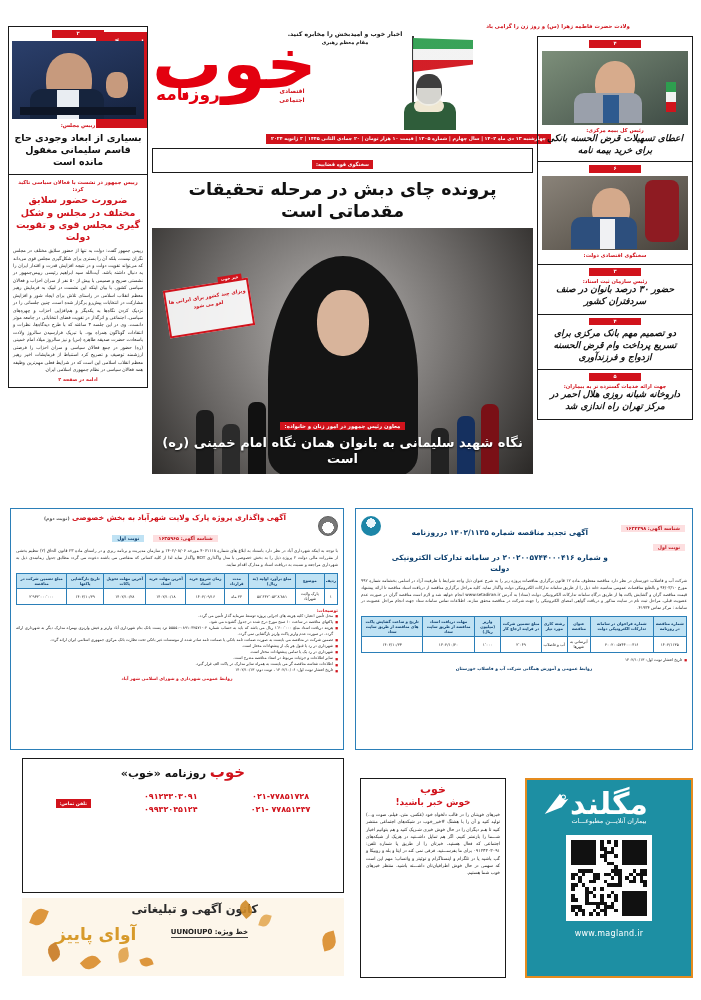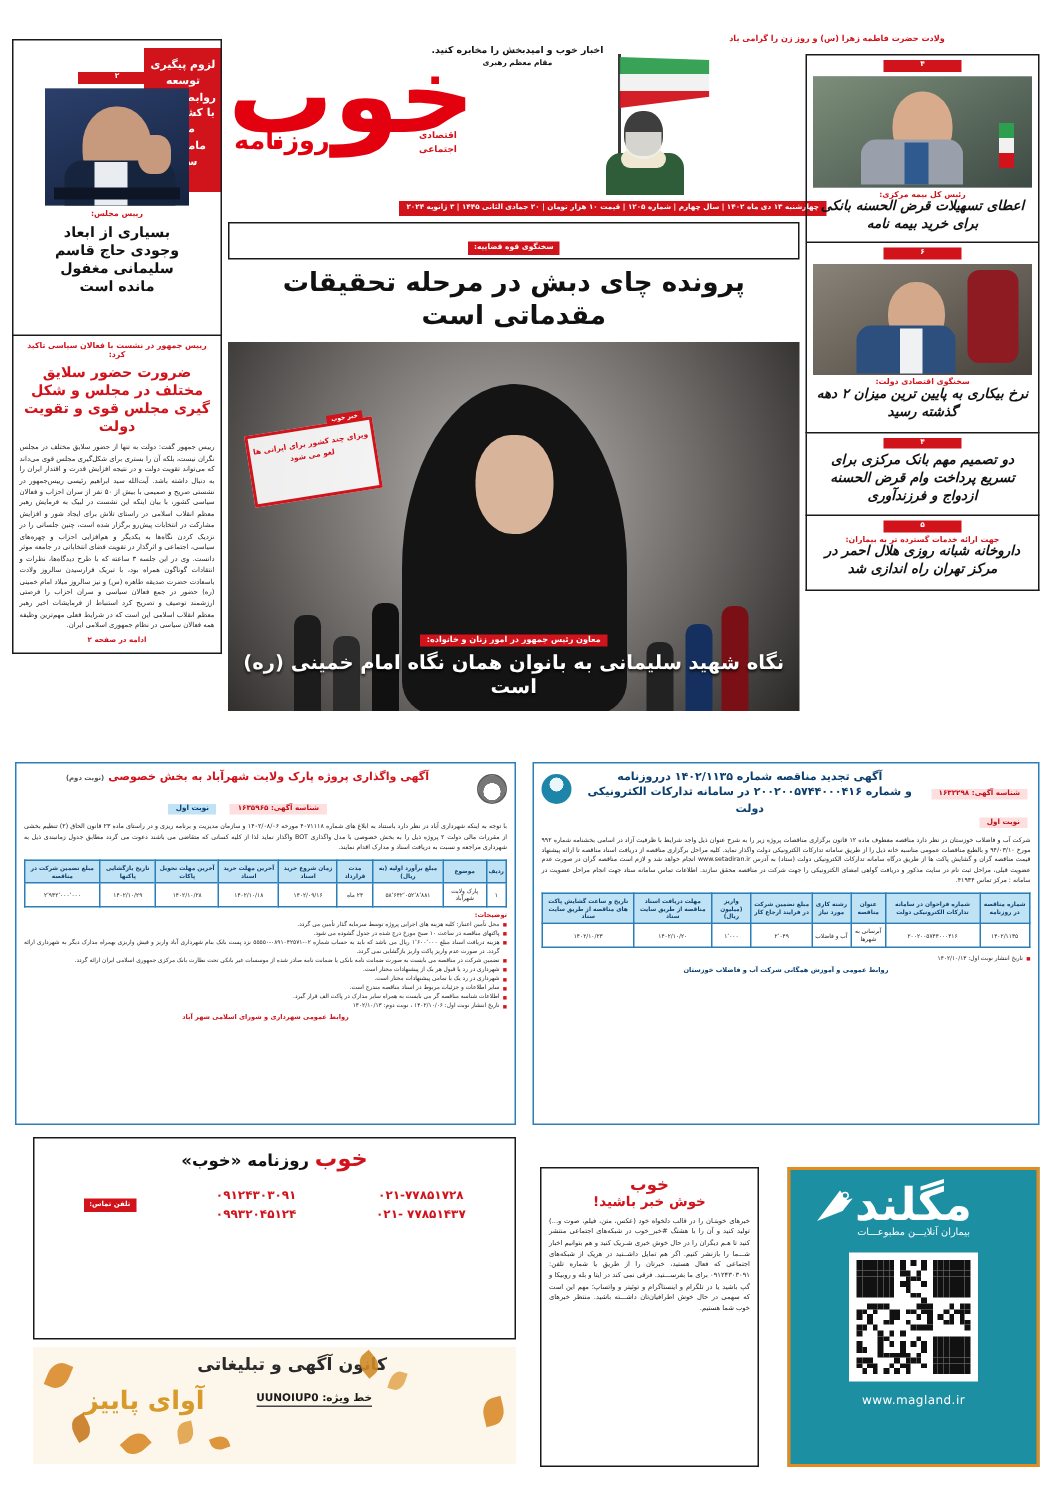--- a/index.html
+++ b/index.html
@@ -89,21 +89,21 @@
 
   
   .datestrip{
     position:absolute; top:134px; right:150px; width:285px; height:10px;
     background:#d1131c; color:#fff; font-size:4.8px; font-weight:bold;
     text-align:center; line-height:10px; letter-spacing:-.2px;
   }
 
   
   .colL{ position:absolute; top:26px; right:auto; left:8px; width:140px; }
-  .boxL{ border:1.3px solid #1a1a1a; padding:21px; }
+  .boxL{ border:1.3px solid #1a1a1a; padding:3px; }
   .photoL{ height:78px; background:#1d2a46; margin-top:3px; position:relative; overflow:hidden;}
   .hlL{ font-size:9.5px; padding:4px 2px 3px; }
 
   .boxL2{ border:1.3px solid #1a1a1a; border-top:none; padding:4px 4px 5px; }
   .hlL2{ font-size:9.5px; color:#d1131c; padding:2px 0 4px; }
   .moreL{ color:#d1131c; font-weight:bold; font-size:4.8px; text-align:center; margin-top:3px;}
 
   
   .colC{ position:absolute; top:148px; left:152px; right:168px; }
   .c-kicker-wrap{ border:1px solid #1a1a1a; padding:2px; text-align:center; }
@@ -160,21 +160,21 @@
   
   .adL{
     position:absolute; left:10px; top:508px; width:334px; height:242px;
     border:1.2px solid #2b7fb8; background:#fff; padding:4px 5px;
   }
   .adR{
     position:absolute; right:8px; top:508px; width:338px; height:242px;
     border:1.2px solid #2b7fb8; background:#fff; padding:4px 5px;
   }
   .ad-title{ color:#d1131c; font-weight:bold; font-size:7.4px; text-align:center; line-height:1.4; }
-  .ad-title.blue{ color:#0c3f6e; }
+  .ad-title.blue{ color:#0c3f6e;margin-top:15px; }
   .ad-chip{
     display:inline-block; background:#bfe2f4; color:#0c3f6e; font-size:4.8px;
     font-weight:bold; padding:1px 5px; margin:2px 2px 0;
   }
   .ad-chip.red{ background:#fddfe0; color:#c0121a; }
   .ad-body{ font-size:4.2px; line-height:1.6; color:#1b1b1b; text-align:justify; text-align-last:right; margin-top:4px; }
   table.adt{ width:100%; border-collapse:collapse; margin-top:4px; font-size:3.9px; }
   table.adt th{
     background:#bfe2f4; color:#0c3f6e; border:.7px solid #2b7fb8;
     padding:2px 1px; font-weight:bold; line-height:1.3;
@@ -337,23 +337,27 @@
     <div class="rbox2">
       <div class="num-badge">۶</div>
       <div class="rphoto">
         <div style="position:absolute;inset:0;background:linear-gradient(150deg,#8a8379 0%,#46413a 100%);"></div>
         <div style="position:absolute;right:6%;top:6%;width:34px;height:62px;background:#8e1b22;border-radius:8px;"></div>
         <div style="position:absolute;left:34%;top:16%;width:38px;height:44px;background:#d4a98b;border-radius:48%;"></div>
         <div style="position:absolute;left:20%;top:56%;width:66px;height:32px;background:#2d4f7d;border-radius:10px 10px 0 0;"></div>
         <div style="position:absolute;left:40%;top:58%;width:15px;height:30px;background:#f0f1f3;"></div>
       </div>
       <div class="kicker">سخنگوی اقتصادی دولت:</div>
-      <div class="hl rhl">نرخ بیکاری به پایین ترین میزان ۲ دهه گذشته رسید</div>
-    </div>
-
+    </div>
+
+    <div class="rbox2">
+      <div class="num-badge">۳</div>
+      <div class="kicker" style="margin-top:2px;">رئیس سازمان ثبت اسناد:</div>
+      <div class="hl rhl">حضور ۳۰ درصد بانوان در صنف سردفتران کشور</div>
+    </div>
 
     <div class="rbox2">
       <div class="num-badge">۴</div>
       <div class="hl rhl" style="margin-top:3px;">دو تصمیم مهم بانک مرکزی برای تسریع پرداخت وام قرض الحسنه ازدواج و فرزندآوری</div>
     </div>
 
     <div class="rbox2">
       <div class="num-badge">۵</div>
       <div class="kicker" style="margin-top:2px;">جهت ارائه خدمات گسترده تر به بیماران:</div>
       <div class="hl rhl">داروخانه شبانه روزی هلال احمر در مرکز تهران راه اندازی شد</div>

